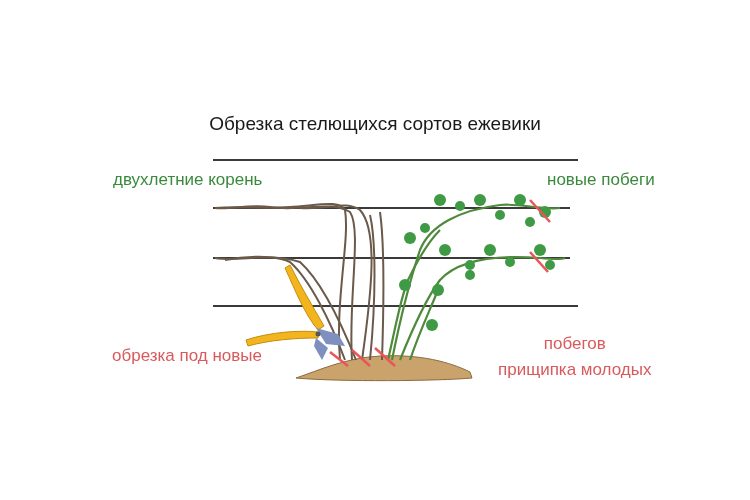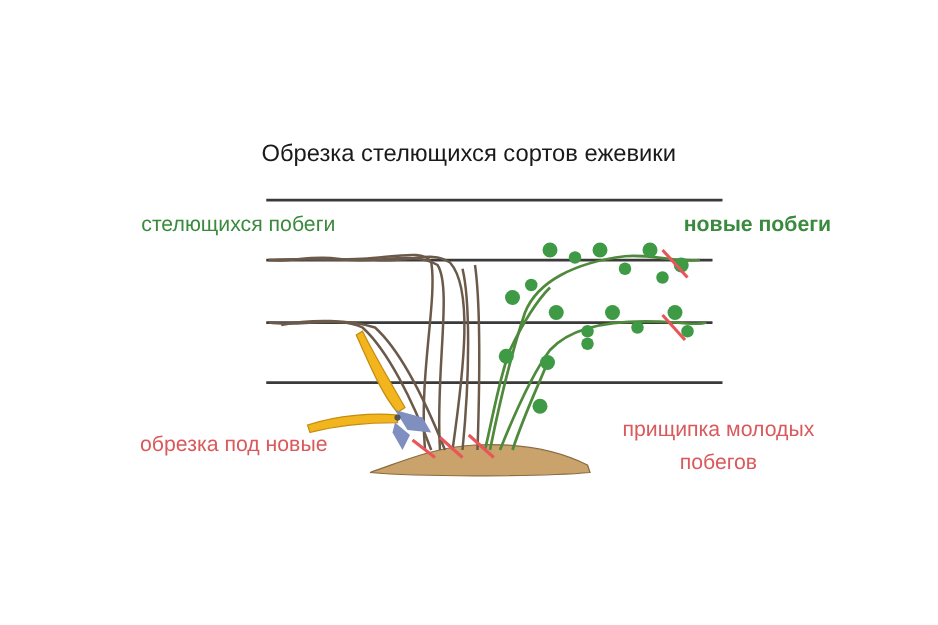--- a/index.html
+++ b/index.html
@@ -2,36 +2,36 @@
 <html><head>
 <meta charset="utf-8">
 <style>
   html,body{margin:0;padding:0;background:#ffffff;}
   body{width:750px;height:500px;position:relative;overflow:hidden;font-family:"Liberation Sans",sans-serif;}
   .title{position:absolute;left:0;width:750px;top:113px;text-align:center;font-size:19px;color:#1a1a1a;}
   .lbl{position:absolute;font-size:17px;white-space:nowrap;}
   .green{color:#3a8a3e;}
   .red{color:#d9595c;}
   #lbl-old{left:113px;top:170px;}
-  #lbl-new{left:547px;top:170px;font-weight:bold;}
+  #lbl-new{left:547px;top:170px;}
   #lbl-cut{left:112px;top:346px;}
   #lbl-pinch{left:498px;top:331px;text-align:center;line-height:26px;}
   svg.diagram{position:absolute;left:0;top:0;}
 </style>
 </head>
 <body>
 
 <div class="title">Обрезка стелющихся сортов ежевики</div>
 
-<div class="lbl green" id="lbl-old">стелющихся побеги</div>
+<div class="lbl green" id="lbl-old">двухлетние корень</div>
 <div class="lbl green" id="lbl-new">новые побеги</div>
 <div class="lbl red" id="lbl-cut">обрезка под новые</div>
 <div class="lbl red" id="lbl-pinch">
+  <div>побегов</div>
   <div>прищипка молодых</div>
-  <div>побегов</div>
 </div>
 
 <svg class="diagram" width="750" height="500" viewBox="0 0 750 500">
 
   <g stroke="#3a3a3a" stroke-width="2.2" fill="none">
     <line x1="213" y1="160" x2="578" y2="160"></line>
     <line x1="213" y1="208" x2="570" y2="208"></line>
     <line x1="213" y1="258" x2="570" y2="258"></line>
     <line x1="213" y1="306" x2="578" y2="306"></line>
   </g>

